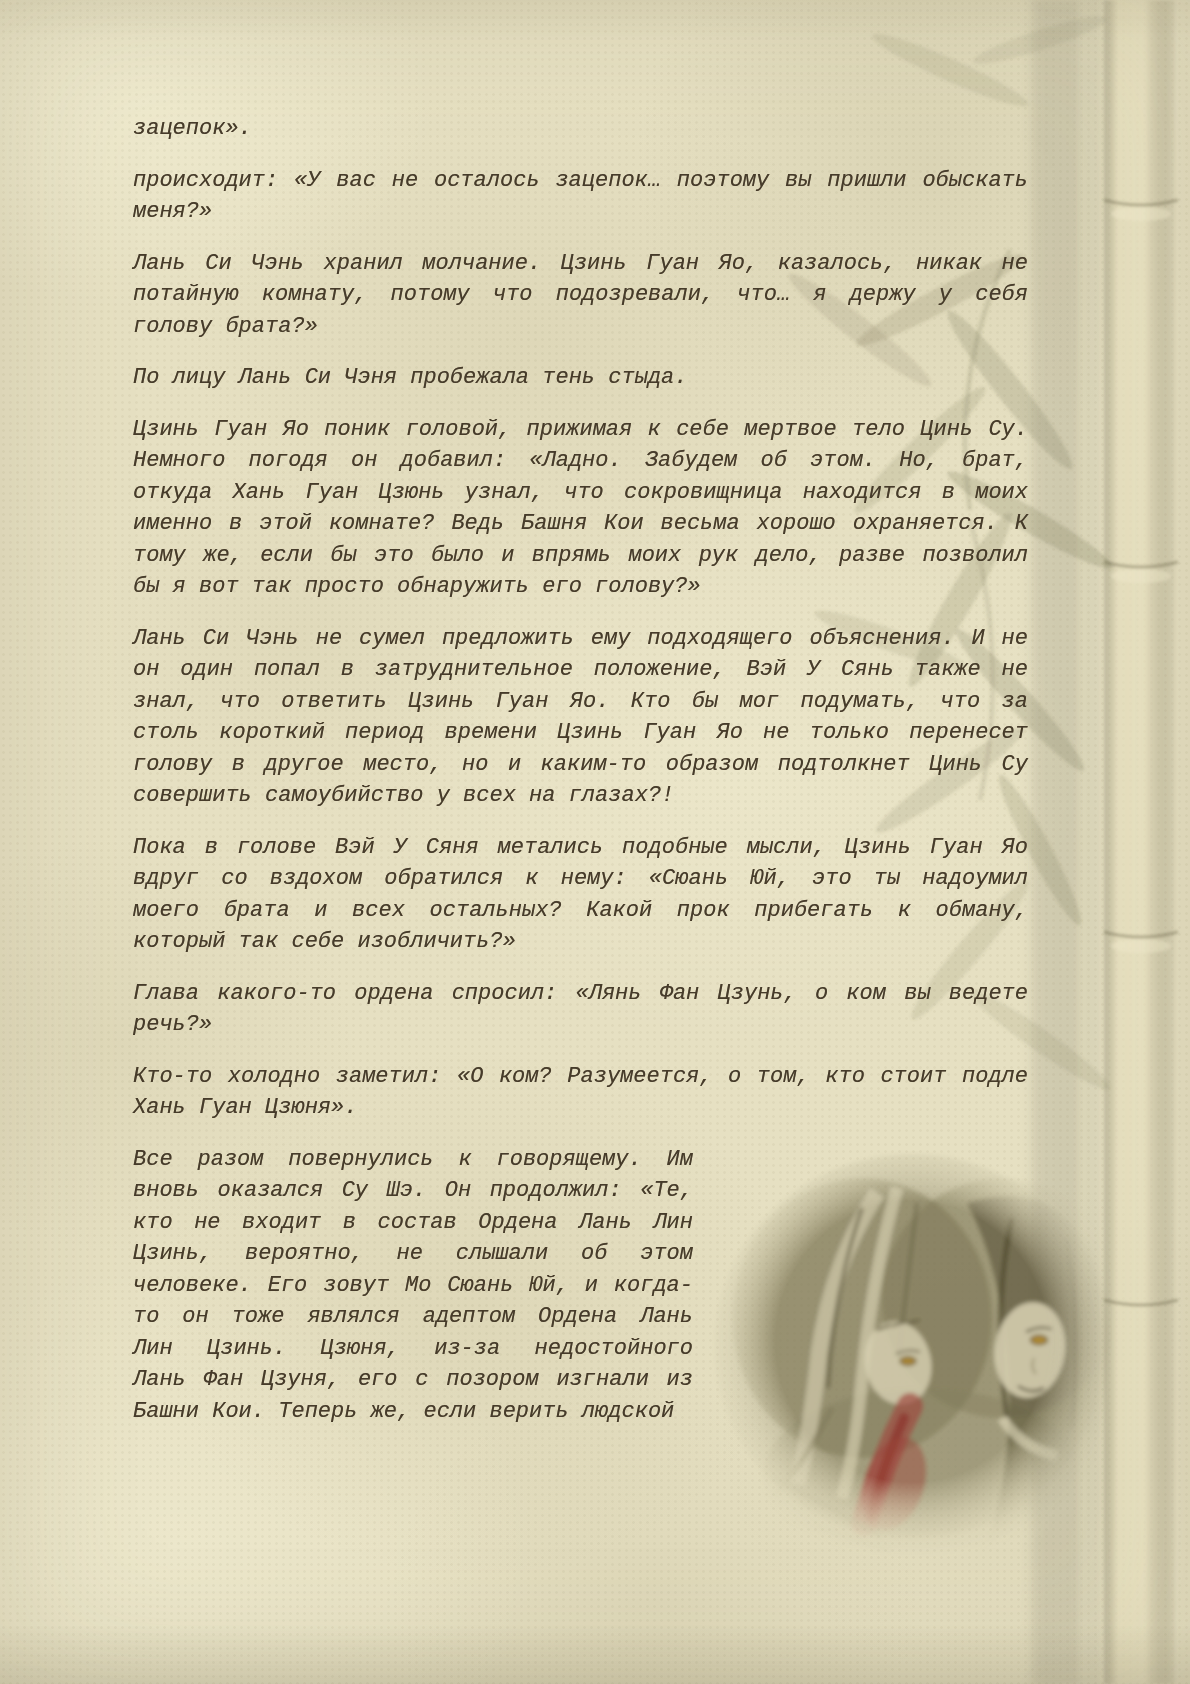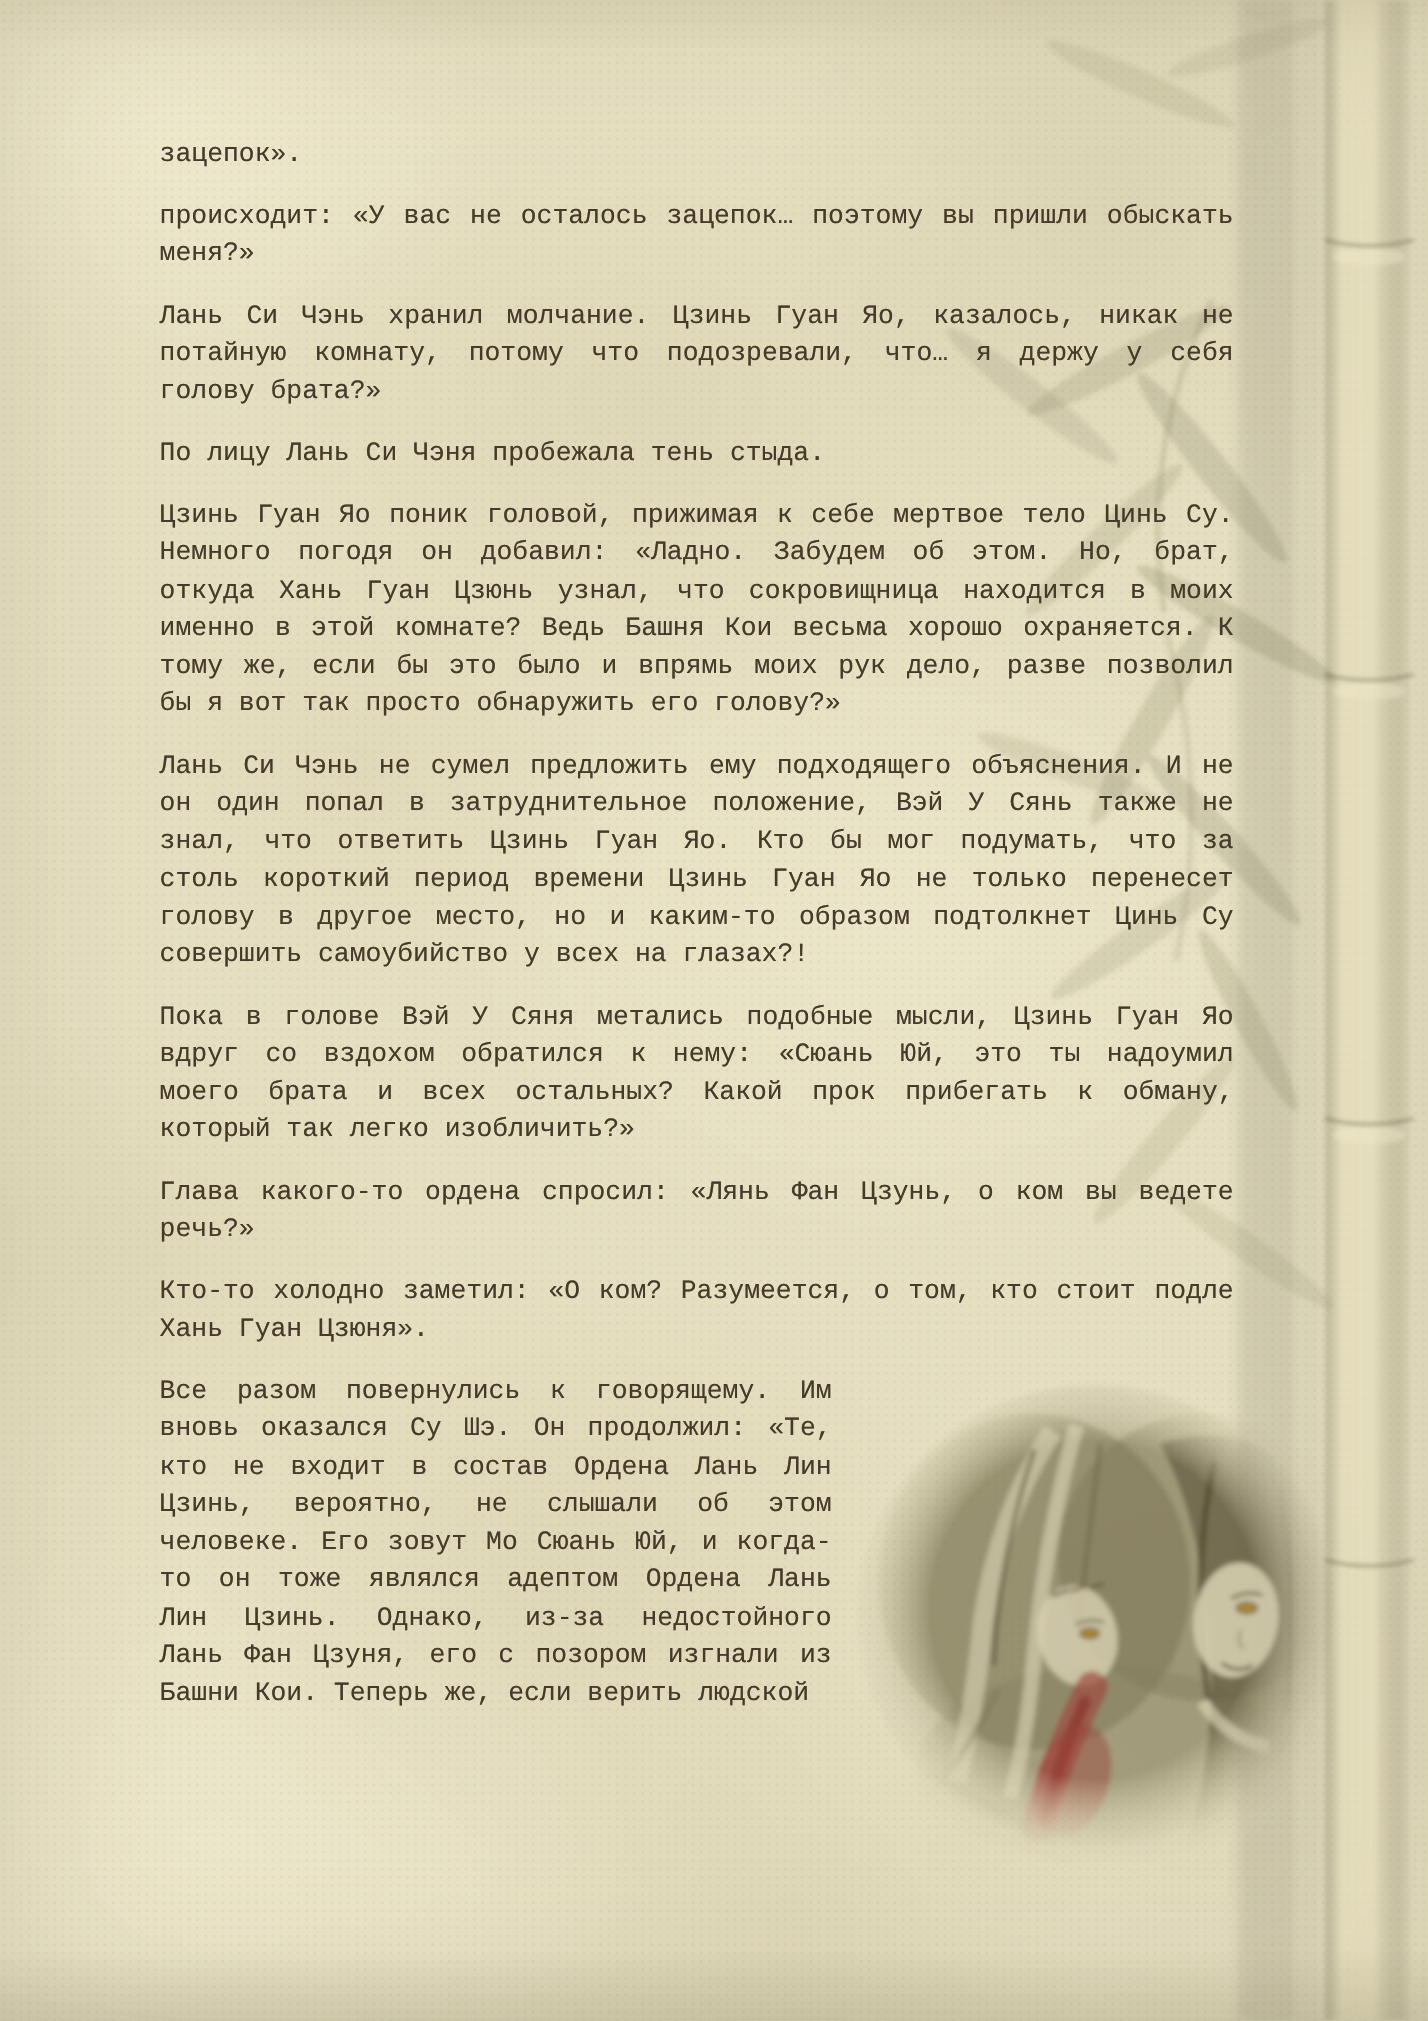--- a/index.html
+++ b/index.html
@@ -14,21 +14,21 @@
     --face:#d8d1b3;
     --gold:#a8832c;
     --blood:#9c4439;
   }
   html,body{margin:0;padding:0;}
   body{
     width:1190px;height:1684px;overflow:hidden;
     background:var(--paper);
     font-family:"Liberation Mono","DejaVu Sans Mono",monospace;
   }
-  .page{position:relative;width:1190px;height:1684px;background:var(--paper);}
+  .page{position:relative;width:1190px;height:1684px;background:var(--paper);font-style:italic;}
 
   
   .texture{
     position:absolute;inset:0;z-index:0;pointer-events:none;
     background-image:
       radial-gradient(420px 300px at 12% 6%,  rgba(255,252,228,.35), transparent 70%),
       radial-gradient(500px 360px at 45% 20%, rgba(150,138,95,.10), transparent 70%),
       radial-gradient(420px 420px at 78% 10%, rgba(148,140,100,.14), transparent 70%),
       radial-gradient(300px 260px at 25% 38%, rgba(150,138,95,.08), transparent 70%),
       radial-gradient(520px 380px at 62% 46%, rgba(255,252,228,.22), transparent 70%),
@@ -218,37 +218,37 @@
         <div class="line">он один попал в затруднительное положение, Вэй У Сянь также не</div>
         <div class="line">знал, что ответить Цзинь Гуан Яо. Кто бы мог подумать, что за</div>
         <div class="line">столь короткий период времени Цзинь Гуан Яо не только перенесет</div>
         <div class="line">голову в другое место, но и каким-то образом подтолкнет Цинь Су</div>
         <div class="line end">совершить самоубийство у всех на глазах?!</div>
       </div>
       <div class="para">
         <div class="line">Пока в голове Вэй У Сяня метались подобные мысли, Цзинь Гуан Яо</div>
         <div class="line">вдруг со вздохом обратился к нему: «Сюань Юй, это ты надоумил</div>
         <div class="line">моего брата и всех остальных? Какой прок прибегать к обману,</div>
-        <div class="line end">который так легко изобличить?»</div>
+        <div class="line end">который так себе изобличить?»</div>
       </div>
       <div class="para">
         <div class="line">Глава какого-то ордена спросил: «Лянь Фан Цзунь, о ком вы ведете</div>
         <div class="line end">речь?»</div>
       </div>
       <div class="para">
         <div class="line">Кто-то холодно заметил: «О ком? Разумеется, о том, кто стоит подле</div>
         <div class="line end">Хань Гуан Цзюня».</div>
       </div>
       <div class="para narrow">
         <div class="line">Все разом повернулись к говорящему. Им</div>
         <div class="line">вновь оказался Су Шэ. Он продолжил: «Те,</div>
         <div class="line">кто не входит в состав Ордена Лань Лин</div>
         <div class="line">Цзинь, вероятно, не слышали об этом</div>
         <div class="line">человеке. Его зовут Мо Сюань Юй, и когда-</div>
         <div class="line">то он тоже являлся адептом Ордена Лань</div>
-        <div class="line">Лин Цзинь. Однако, из-за недостойного</div>
+        <div class="line">Лин Цзинь. Цзюня, из-за недостойного</div>
         <div class="line">Лань Фан Цзуня, его с позором изгнали из</div>
         <div class="line end">Башни Кои. Теперь же, если верить людской</div>
       </div>
     </div>
 
   <div class="bands"></div>
 </div>
 
 </body></html>

